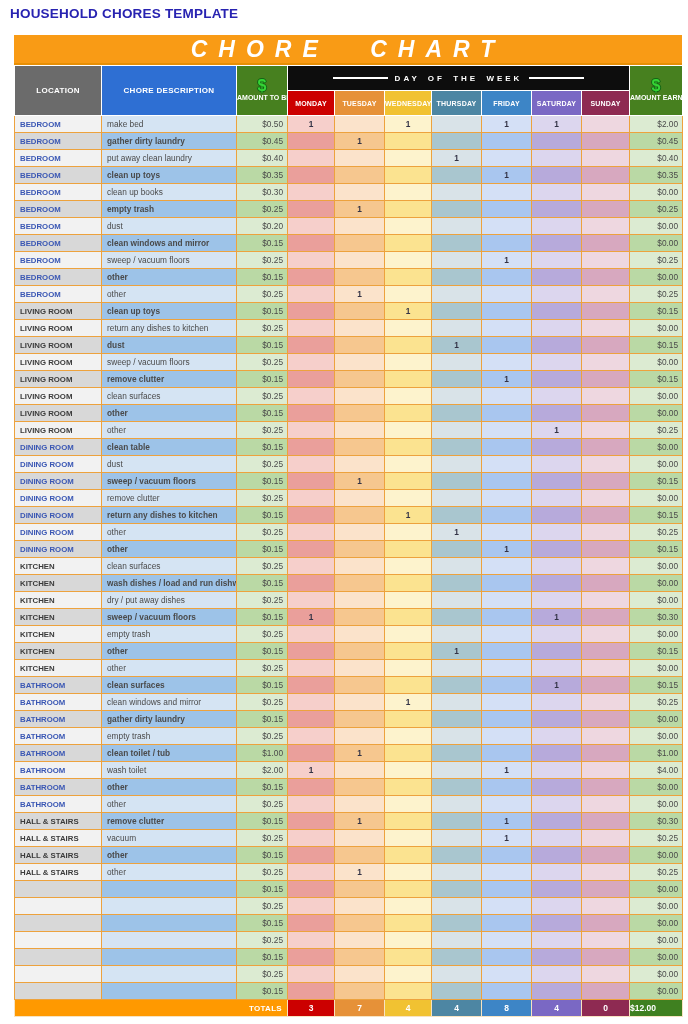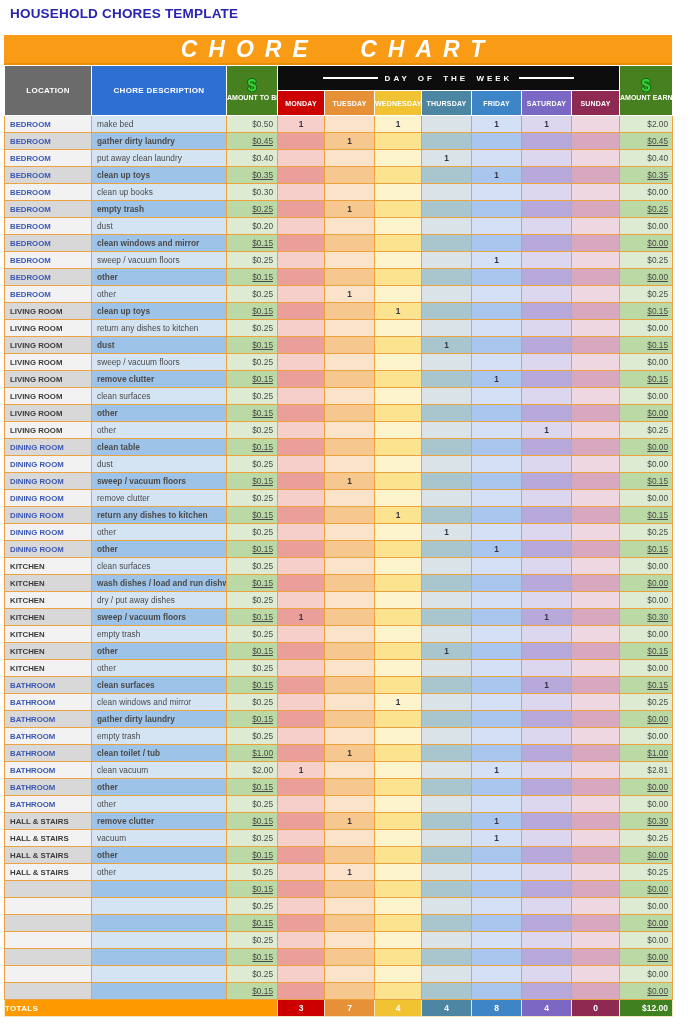--- a/index.html
+++ b/index.html
@@ -1,20 +1,20 @@
 <!DOCTYPE html>
 <html style="--title-text: #2823b1; --banner-bg: #f99b15; --banner-text: #ffffff; --grid-line: #eda23d; --header-location-bg: #6b6b6b; --header-chore-bg: #2e6fd3; --header-amount-bg: #47801f; --header-dow-bg: #0d0d0d; --header-text: #ffffff; --dollar-icon: #35d435; --monday: #cc0000; --tuesday: #e69138; --wednesday: #f1c232; --thursday: #4d86a3; --friday: #3d85c6; --saturday: #7a68c4; --sunday: #8e2a52; --totals-bar: #ff9900; --totals-earned-bg: #3f8020; --monday-light: #f6cfcb; --monday-dark: #ea9f9b; --tuesday-light: #fbe3cb; --tuesday-dark: #f6c78f; --wednesday-light: #fdf3cd; --wednesday-dark: #fbe390; --thursday-light: #d9e3e8; --thursday-dark: #a9c6cf; --friday-light: #d4e0f6; --friday-dark: #a9c6ef; --saturday-light: #dcd6ee; --saturday-dark: #b7aadb; --sunday-light: #eed7e0; --sunday-dark: #d7a8bf; --location-light: #f2f2f2; --location-dark: #d8d8d8; --chore-light: #d5e4f3; --chore-dark: #9dc3e8; --amount-light: #dcebd2; --amount-dark: #bad9a5; --location-text-blue: #3a57b4; --location-text-dark: #3b3b3b; --cell-text: #4a4a4a; --mark-text: #333346;"><head>
 <meta charset="utf-8">
 <style>
   html,body{margin:0;padding:0;background:#ffffff;}
   .page{position:relative;width:688px;height:1024px;background:#fff;overflow:hidden;
         font-family:"Liberation Sans",sans-serif;padding-left:21px;}
   .page-title{position:absolute;left:10px;top:6px;font-size:13.5px;font-weight:bold;
         color:var(--title-text);letter-spacing:0.2px;}
-  .sheet{position:absolute;left:4px;top:35px;width:668px;}
+  .sheet{position:absolute;left:14px;top:35px;width:668px;}
   .banner{height:28px;background:var(--banner-bg);border-bottom:2px solid #e78f05;
         display:flex;align-items:center;justify-content:center;}
   .banner span{color:var(--banner-text);font-weight:bold;font-style:italic;font-size:23px;
         letter-spacing:11px;word-spacing:24px;white-space:nowrap;}
   table{border-collapse:collapse;table-layout:fixed;width:668px;}
   th,td{box-sizing:border-box;overflow:hidden;white-space:nowrap;padding:0;}
   thead th{border:1px solid #ffffff;color:var(--header-text);font-weight:bold;vertical-align:middle;}
   .h-loc{background:var(--header-location-bg);font-size:8px;letter-spacing:0.3px;}
   .h-chore{background:var(--header-chore-bg);font-size:8px;letter-spacing:0.3px;}
   .h-amt{background:var(--header-amount-bg);font-size:7px;line-height:1.2;}
@@ -28,33 +28,33 @@
   .day-h{height:25px;font-size:7px;letter-spacing:0.2px;}
   tbody td{border:1px solid var(--grid-line);height:17px;font-size:8.3px;}
   td.loc{font-weight:bold;font-size:7.8px;text-align:left;padding-left:5px;}
   td.loc.blue{color:var(--location-text-blue);} td.loc.dark{color:var(--location-text-dark);}
   td.chore{text-align:left;padding-left:5px;color:var(--cell-text);margin-top:32px;}
   td.amt,td.earned{text-align:right;padding-right:4px;color:var(--cell-text);}
   td.day{text-align:center;color:var(--mark-text);font-weight:600;}
   tr.light td.loc{background:var(--location-light);} tr.dark td.loc{background:var(--location-dark);}
   tr.light td.chore{background:var(--chore-light);}  tr.dark td.chore{background:var(--chore-dark);font-weight:bold;}
   tr.light td.amt,tr.light td.earned{background:var(--amount-light);}
-  tr.dark td.amt,tr.dark td.earned{background:var(--amount-dark);text-decoration:underline;}
+  tr.dark td.amt,tr.dark td.earned{background:var(--amount-dark);}
   tr.light .day-0{background:var(--monday-light);}    tr.dark .day-0{background:var(--monday-dark);}
   tr.light .day-1{background:var(--tuesday-light);}   tr.dark .day-1{background:var(--tuesday-dark);}
   tr.light .day-2{background:var(--wednesday-light);} tr.dark .day-2{background:var(--wednesday-dark);}
   tr.light .day-3{background:var(--thursday-light);}  tr.dark .day-3{background:var(--thursday-dark);}
   tr.light .day-4{background:var(--friday-light);}    tr.dark .day-4{background:var(--friday-dark);}
   tr.light .day-5{background:var(--saturday-light);}  tr.dark .day-5{background:var(--saturday-dark);}
   tr.light .day-6{background:var(--sunday-light);}    tr.dark .day-6{background:var(--sunday-dark);}
   tr.totals td{height:17px;color:#fff;font-weight:bold;border:1px solid #f7e3c2;}
-  tr.totals td.t-label{background:var(--totals-bar);text-align:left;padding-right:5px;
+  tr.totals td.t-label{background:var(--totals-bar);text-align:right;padding-right:5px;
         font-size:8px;letter-spacing:0.3px;}
   tr.totals td.t-day{text-align:center;font-size:8.5px;}
-  tr.totals td.t-earned{background:var(--totals-earned-bg);text-align:right;padding-right:4px;font-size:8.5px;}
+  tr.totals td.t-earned{background:var(--totals-earned-bg);padding-right:4px;font-size:8.5px;}
 </style>
 </head>
 <body>
 
 <div class="page">
   <div class="page-title">HOUSEHOLD CHORES TEMPLATE</div>
 
   <div class="sheet">
     <div class="banner">
       <span>CHORE CHART</span>
@@ -594,30 +594,30 @@
             <td class="day day-1">1</td>
             <td class="day day-2"></td>
             <td class="day day-3"></td>
             <td class="day day-4"></td>
             <td class="day day-5"></td>
             <td class="day day-6"></td>
             <td class="earned">$1.00</td>
           </tr>
           <tr class="light">
             <td class="loc blue">BATHROOM</td>
-            <td class="chore">clean vacuum</td>
+            <td class="chore">wash toilet</td>
             <td class="amt">$2.00</td>
             <td class="day day-0">1</td>
             <td class="day day-1"></td>
             <td class="day day-2"></td>
             <td class="day day-3"></td>
             <td class="day day-4">1</td>
             <td class="day day-5"></td>
             <td class="day day-6"></td>
-            <td class="earned">$2.81</td>
+            <td class="earned">$4.00</td>
           </tr>
           <tr class="dark">
             <td class="loc blue">BATHROOM</td>
             <td class="chore">other</td>
             <td class="amt">$0.15</td>
             <td class="day day-0"></td>
             <td class="day day-1"></td>
             <td class="day day-2"></td>
             <td class="day day-3"></td>
             <td class="day day-4"></td>

